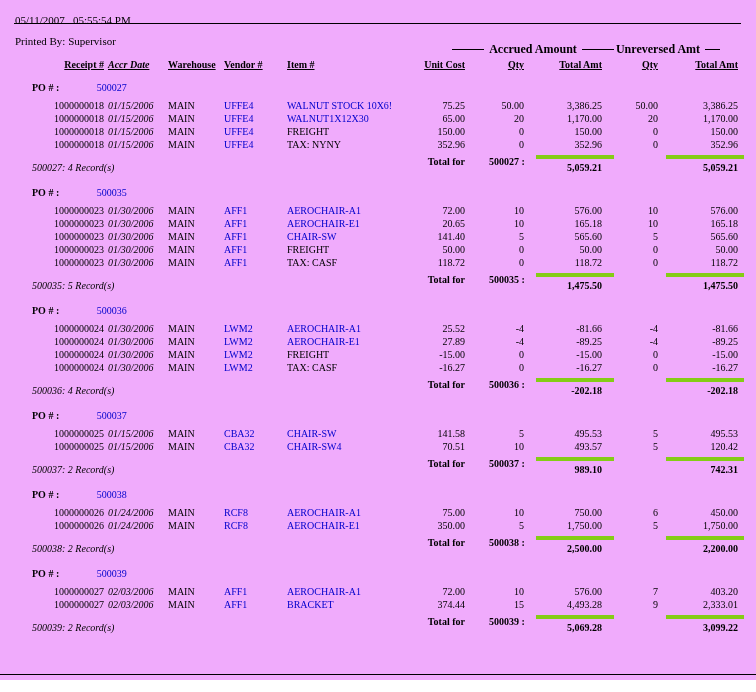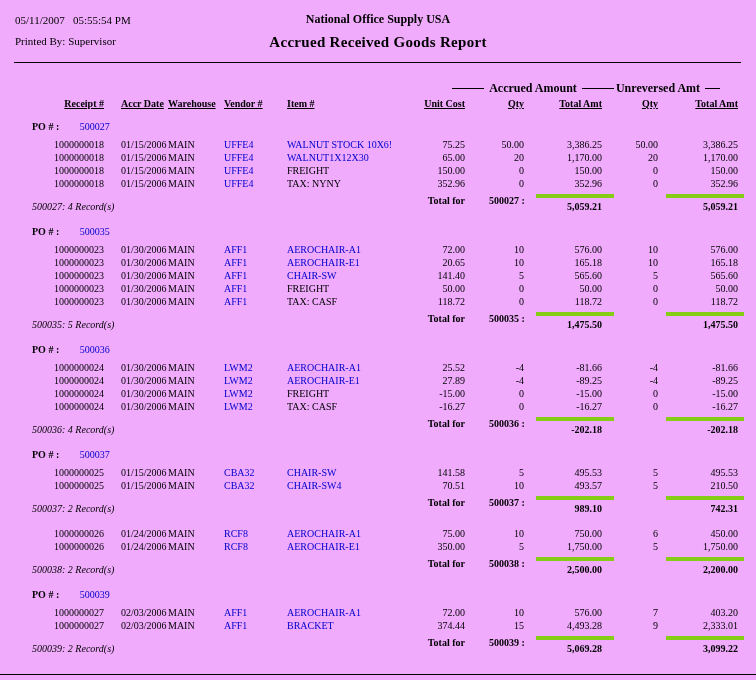--- a/index.html
+++ b/index.html
@@ -26,59 +26,55 @@
   .grid {
     display:grid;
     grid-template-columns:90px 62px 58px 55px 130px 72px 55px 78px 52px 78px;
     margin-left:14px; margin-right:12px;
   }
   .grid > span { white-space:nowrap; }
   .colhead { margin-top:5px; margin-bottom:11px; font-weight:bold; }
   .colhead > span { text-decoration:underline; }
 
   .col-receipt { text-align:right; }
-  .col-date   { padding-left:17px; }
+  .col-date   { padding-left:4px;font-style:italic; }
   .col-wh     { padding-left:2px; }
   .col-vendor { }
   .col-item   { padding-left:8px; }
   .col-cost   { text-align:right; padding-right:16px; }
   .col-qty    { text-align:right; padding-right:12px; }
   .col-amt    { text-align:right; padding-right:12px; }
   .col-uqty   { text-align:right; padding-right:8px; }
   .col-uamt   { text-align:right; padding-right:6px; }
 
   .data-row { line-height:13px; }
   .link { color:var(--link-color,#0000cc); }
   .plain { color:#000; }
 
   .group { margin-bottom:12px; }
   .po-row { margin:0 0 5px 14px; line-height:13px; }
   .po-label { font-weight:bold; margin-left:18px; }
-  .po-link { color:var(--link-color,#0000cc); margin-left:18px;text-align:right; }
+  .po-link { color:var(--link-color,#0000cc); margin-left:35px;text-align:right; }
 
   .total-row { margin-top:4px; line-height:13px; font-weight:bold; }
   .records { grid-column:1/6; font-style:italic; font-weight:normal; padding-left:18px; align-self:end; }
   .total-po { padding-left:8px; }
   .sumline { border-top:4px solid #84cc16; padding-top:2px; }
 
   .bottomrule { position:absolute; left:0; right:0; bottom:5px; border-top:1px solid #000; }
 </style>
 </head>
 <body>
 
 <div class="page">
 
   <header class="rpt-header">
     <div class="hdr-left">
       <div class="pre">05/11/2007   05:55:54 PM</div>
       <div class="printed-by">Printed By: Supervisor</div>
-    </div>
-    <div class="hdr-center">
-      <div class="company">National Office Supply USA</div>
-      <div class="title">Accrued Received Goods Report</div>
     </div>
   </header>
 
   <div class="toprule"></div>
 
   <div class="grouphead-row">
     <div class="grp" style="left:452px;width:162px;">
       <span class="dash"></span>
       <span class="grp-label">Accrued Amount</span>
       <span class="dash"></span>
@@ -329,33 +325,37 @@
           <div class="grid data-row">
     <span class="col-receipt">1000000025</span>
     <span class="col-date">01/15/2006</span>
     <span class="col-wh">MAIN</span>
     <span class="col-vendor link">CBA32</span>
     <span class="col-item link">CHAIR-SW4</span>
     <span class="col-cost">70.51</span>
     <span class="col-qty">10</span>
     <span class="col-amt">493.57</span>
     <span class="col-uqty">5</span>
-    <span class="col-uamt">210.50</span>
+    <span class="col-uamt">120.42</span>
   </div>
         </div>
     <div class="grid total-row">
       <span class="records">500037: 2 Record(s)</span>
       <span class="col-cost">Total for</span>
       <span class="total-po">500037 :</span>
       <span class="col-amt sumline">989.10</span>
       <span></span>
       <span class="col-uamt sumline">742.31</span>
     </div>
   </section>
       <section class="group">
+    <div class="po-row">
+      <span class="po-label">PO # :</span>
+      <span class="po-link">500038</span>
+    </div>
     <div class="rows">
           <div class="grid data-row">
     <span class="col-receipt">1000000026</span>
     <span class="col-date">01/24/2006</span>
     <span class="col-wh">MAIN</span>
     <span class="col-vendor link">RCF8</span>
     <span class="col-item link">AEROCHAIR-A1</span>
     <span class="col-cost">75.00</span>
     <span class="col-qty">10</span>
     <span class="col-amt">750.00</span>

